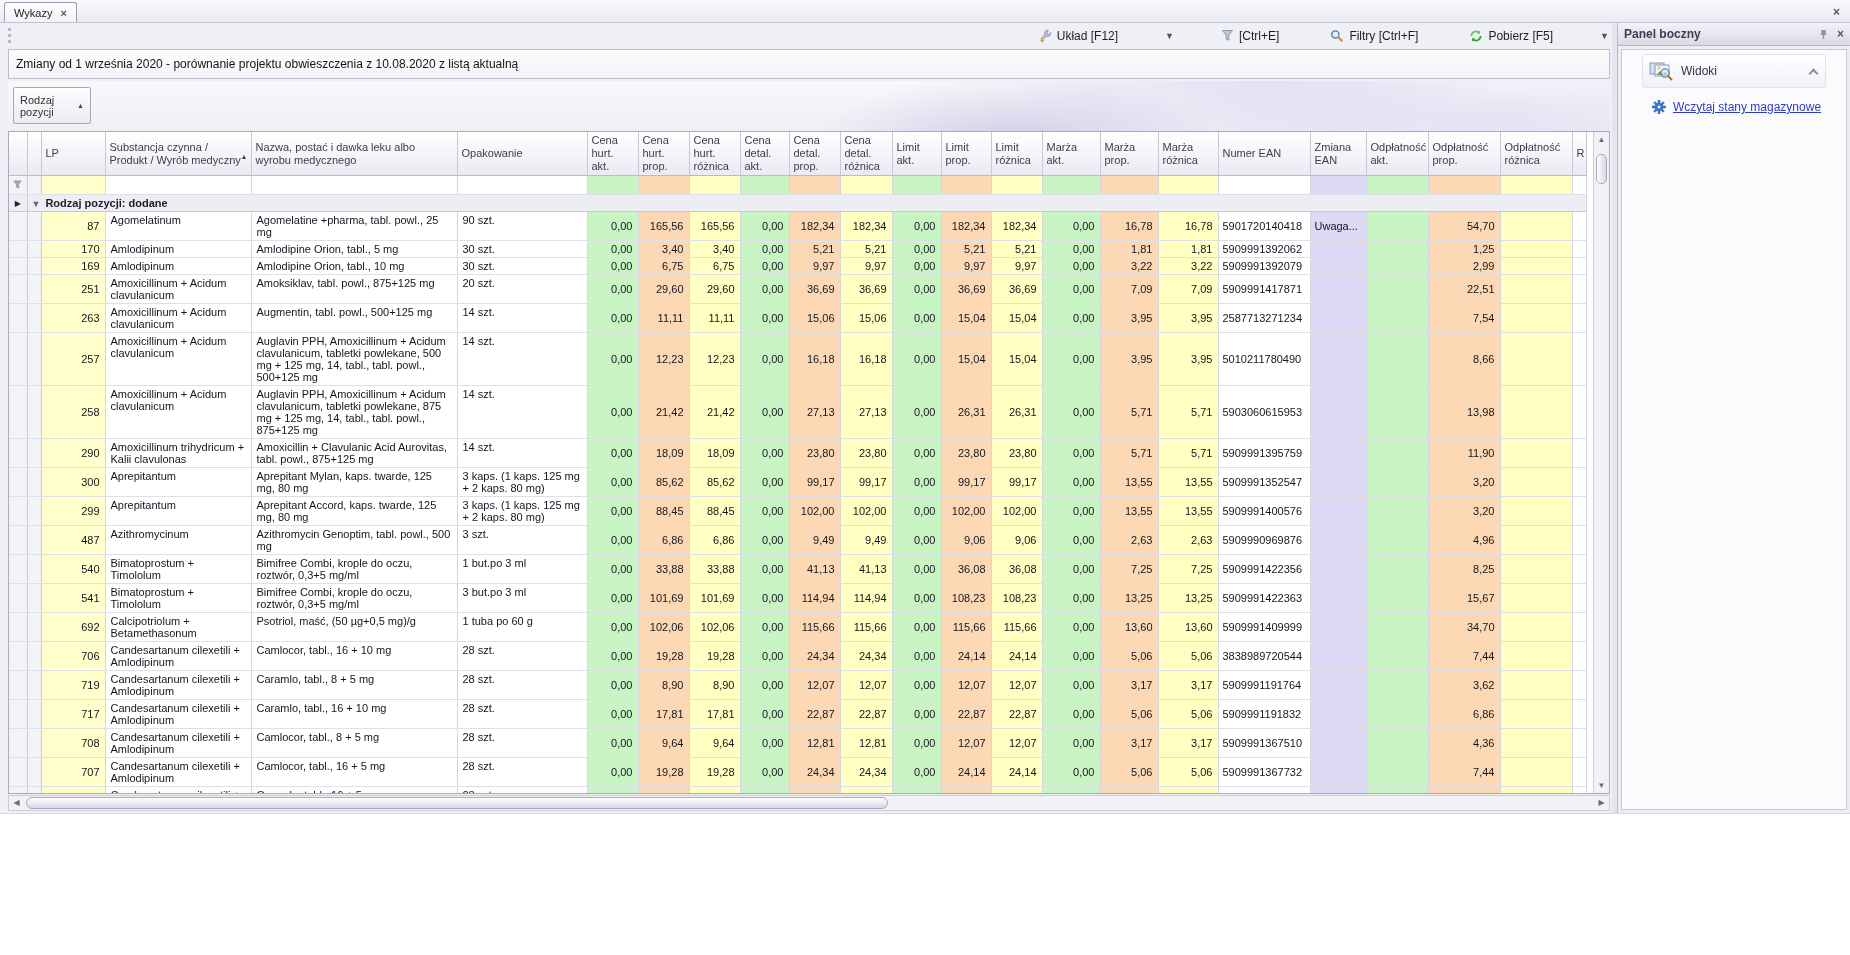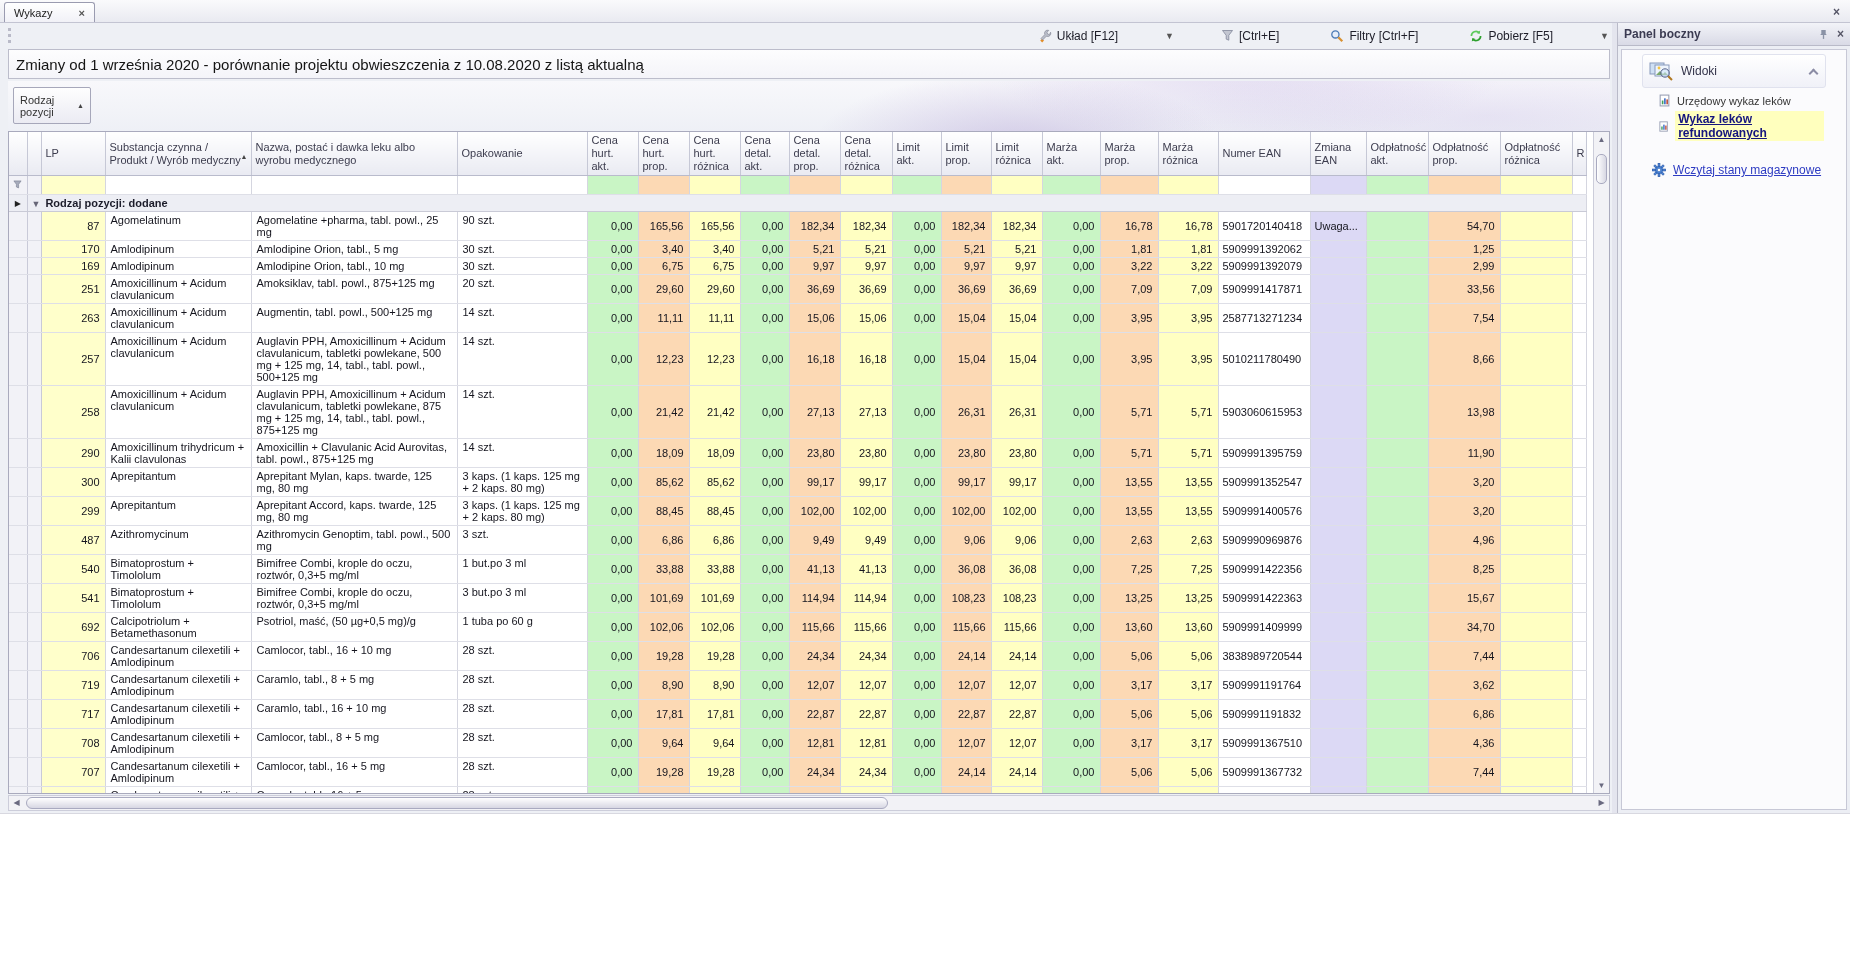--- a/index.html
+++ b/index.html
@@ -2,37 +2,37 @@
 <html><head>
 <meta charset="utf-8">
 <style>
   * { box-sizing: border-box; margin:0; padding:0; }
   html,body { background:#ffffff; font-family:"Liberation Sans", sans-serif; }
   body { width:1850px; height:955px; overflow:hidden; }
   .app { width:1850px; height:814px; background:#eef0f5; display:flex; flex-direction:column; border-bottom:1px solid #d8d8e0;}
 
   
   .tabbar { height:23px; background:linear-gradient(#fafafc,#e9eaf1); border-bottom:1px solid #c3c4d2; display:flex; align-items:flex-end; padding:0 4px; }
-  .tab { display:flex; align-items:center; gap:26px; height:20px; padding:0 9px; background:linear-gradient(#ffffff,#f1f1f7); border:1px solid #9a9bb0; border-bottom:none; border-radius:3px 3px 0 0; font-size:11px; color:#222; }
+  .tab { display:flex; align-items:center; gap:8px; height:20px; padding:0 9px; background:linear-gradient(#ffffff,#f1f1f7); border:1px solid #9a9bb0; border-bottom:none; border-radius:3px 3px 0 0; font-size:11px; color:#222; }
   .tab .x { font-size:11px; color:#555; font-weight:bold; cursor:default; }
   .tabbar .win-x { margin-left:auto; margin-bottom:3px; font-size:12px; color:#556; font-weight:bold; padding:0 6px; }
 
   .content-row { flex:1; display:flex; overflow:hidden; }
   .main { width:1612px; padding-left:8px; display:flex; flex-direction:column; overflow:hidden; }
 
   
   .toolbar { height:25px; display:flex; align-items:center; font-size:12px; color:#1d1d28;gap:37px; }
   .grip { width:5px; height:15px; border-left:3px dotted #b9bac8; margin-right:6px; }
   .tb-spacer { flex:1; }
   .tbtn { display:flex; align-items:center; gap:5px; padding:2px 7px; cursor:default; }
   .tbtn svg { display:block; }
   .caret { font-size:9px; color:#555; padding:0 3px; }
 
   
-  .titlebox { height:30px; margin:1px 2px 2px 0; border:1px solid #bcbdcb; background:linear-gradient(#fdfdfe,#f4f4f9); font-size:15px; color:#141414; display:flex; align-items:center; padding:0 7px;text-align:center; }
+  .titlebox { height:30px; margin:1px 2px 2px 0; border:1px solid #bcbdcb; background:linear-gradient(#fdfdfe,#f4f4f9); font-size:12px; color:#141414; display:flex; align-items:center; padding:0 7px;text-align:center; }
 
   
   .grouparea { height:50px; margin-right:2px; position:relative;
     background:
       radial-gradient(ellipse 330px 120px at 1010px 130%, rgba(146,118,196,.30), transparent 62%),
       radial-gradient(ellipse 420px 140px at 1240px -40%, rgba(167,140,214,.26), transparent 62%),
       radial-gradient(ellipse 500px 90px at 1480px 70%, rgba(180,155,222,.18), transparent 65%),
       linear-gradient(#f8f8fb,#eef0f6);
   }
   .chip { position:absolute; left:5px; top:6px; width:78px; height:37px; border:1px solid #a6a7ba; border-radius:2px; background:linear-gradient(#fefefe,#ebebf3); font-size:11px; color:#333; display:flex; align-items:center; justify-content:space-between; padding:0 6px; }
@@ -336,21 +336,21 @@
                   <td class="k-rozn num">36,69</td>
                   <td class="k-akt num">0,00</td>
                   <td class="k-prop num">36,69</td>
                   <td class="k-rozn num">36,69</td>
                   <td class="k-akt num">0,00</td>
                   <td class="k-prop num">7,09</td>
                   <td class="k-rozn num">7,09</td>
                   <td class="k-ean">5909991417871</td>
                   <td class="k-zm"></td>
                   <td class="k-akt num"></td>
-                  <td class="k-prop num">33,56</td>
+                  <td class="k-prop num">22,51</td>
                   <td class="k-rozn num"></td>
                   <td class="k-ean"></td>
                 </tr>
                 <tr>
                   <td class="k-ind"></td>
                   <td class="k-ind"></td>
                   <td class="k-lp num">263</td>
                   <td class="k-text">Amoxicillinum + Acidum clavulanicum</td>
                   <td class="k-text">Augmentin, tabl. powl., 500+125 mg</td>
                   <td class="k-text">14 szt.</td>
@@ -799,40 +799,20 @@
             <svg width="24" height="20" viewBox="0 0 24 20">
               <rect x="1" y="2" width="14" height="11" fill="#cfe0f4" stroke="#8899bb"></rect>
               <rect x="6" y="4" width="14" height="11" fill="#eef5fd" stroke="#8899bb"></rect>
               <circle cx="10" cy="7" r="1.4" fill="#f4c542"></circle>
               <path d="M7 14l4-4 3 3 2-2 3 3z" fill="#7aa86a"></path>
               <circle cx="16" cy="12" r="4.2" fill="rgba(205,225,250,.55)" stroke="#556089"></circle>
               <line x1="19.2" y1="15.2" x2="23" y2="19" stroke="#b07820" stroke-width="2"></line>
             </svg>
             <span>Widoki</span>
             <span class="chev"></span>
-          </div>
-          <div class="sb-items">
-            <div class="sb-item">
-              <svg width="13" height="13" viewBox="0 0 12 12">
-                  <rect x="2" y="1" width="8" height="10" fill="#fff" stroke="#99a0b5"></rect>
-                  <rect x="3.5" y="6" width="1.5" height="3.5" fill="#44a05c"></rect>
-                  <rect x="5.6" y="4" width="1.5" height="5.5" fill="#3a6cc8"></rect>
-                  <rect x="7.7" y="5" width="1.5" height="4.5" fill="#c2503e"></rect>
-                </svg>
-              <span class="lbl">Urzędowy wykaz leków</span>
-            </div>
-            <div class="sb-item active">
-              <svg width="13" height="13" viewBox="0 0 12 12">
-                  <rect x="2" y="1" width="8" height="10" fill="#fff" stroke="#99a0b5"></rect>
-                  <rect x="3.5" y="6" width="1.5" height="3.5" fill="#44a05c"></rect>
-                  <rect x="5.6" y="4" width="1.5" height="5.5" fill="#3a6cc8"></rect>
-                  <rect x="7.7" y="5" width="1.5" height="4.5" fill="#c2503e"></rect>
-                </svg>
-              <span class="lbl">Wykaz leków refundowanych</span>
-            </div>
           </div>
         </div>
 
         <div class="sb-group">
           <div class="sb-link">
             <svg width="14" height="14" viewBox="0 0 24 24">
               <g fill="#4a86d8" stroke="#2f5fae" stroke-width="1.4">
                 <rect x="10.5" y="0.8" width="3" height="5"></rect>
                   <rect x="10.5" y="18.2" width="3" height="5"></rect>
                 <rect x="0.8" y="10.5" width="5" height="3"></rect>

